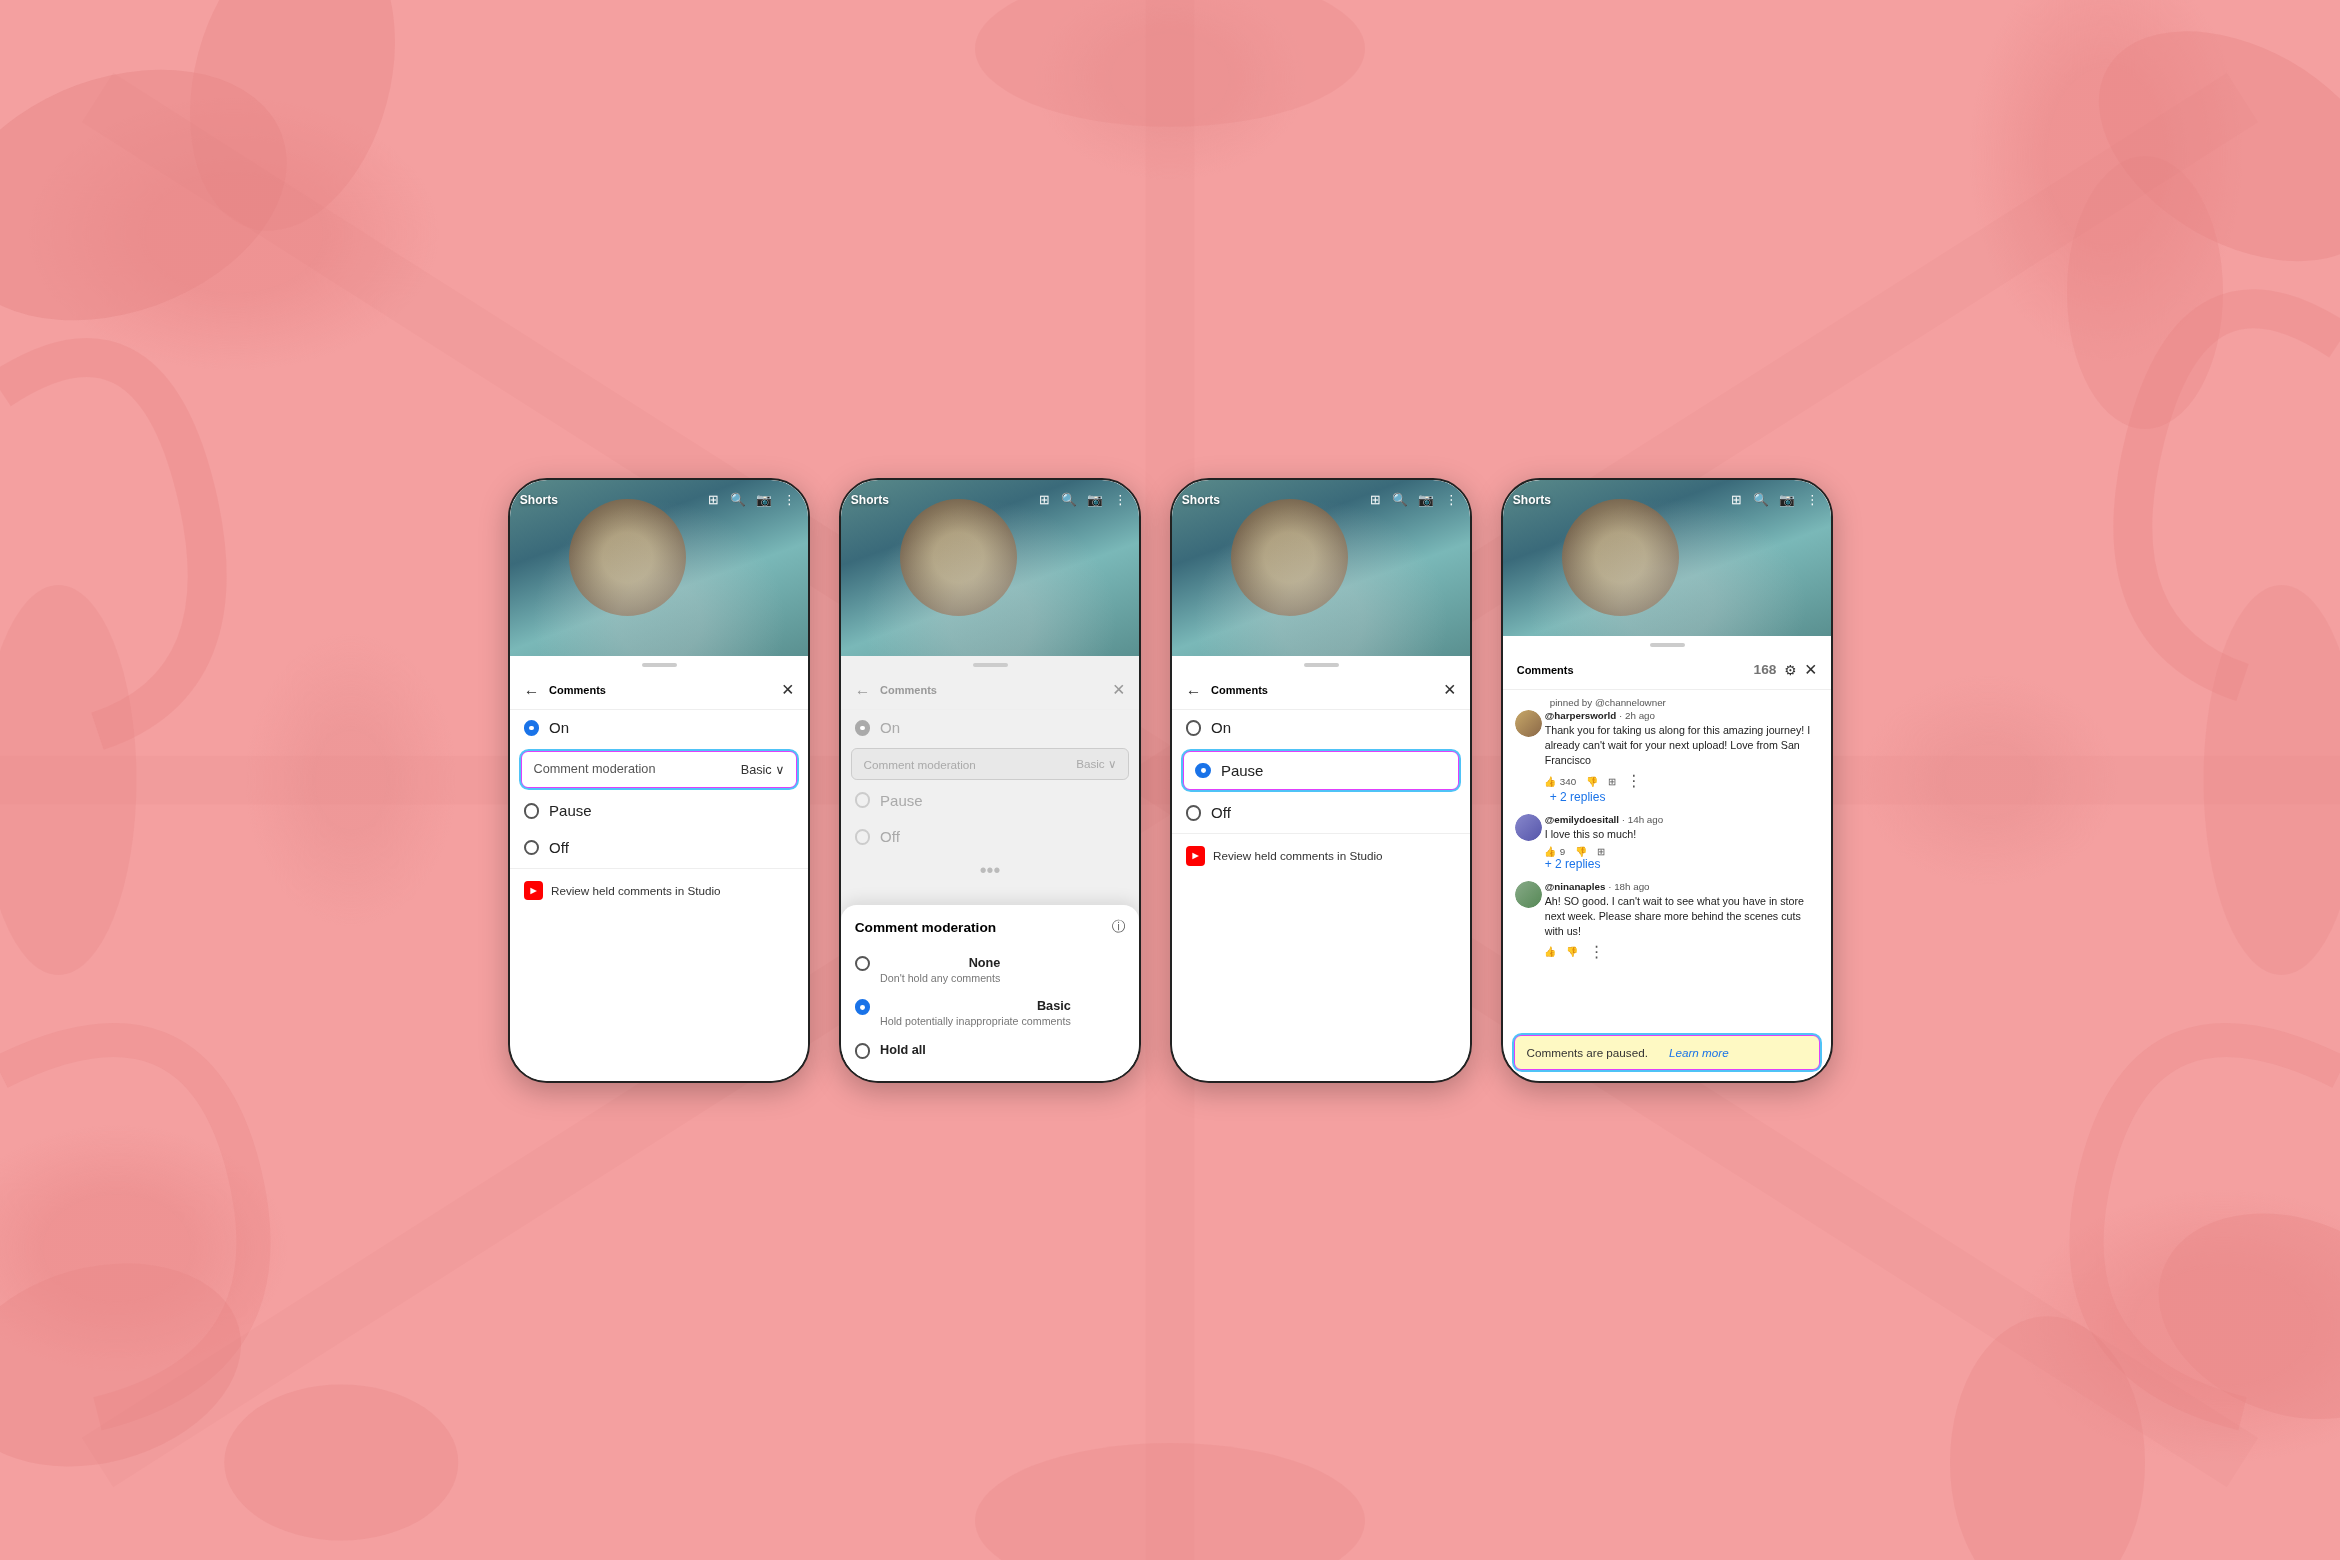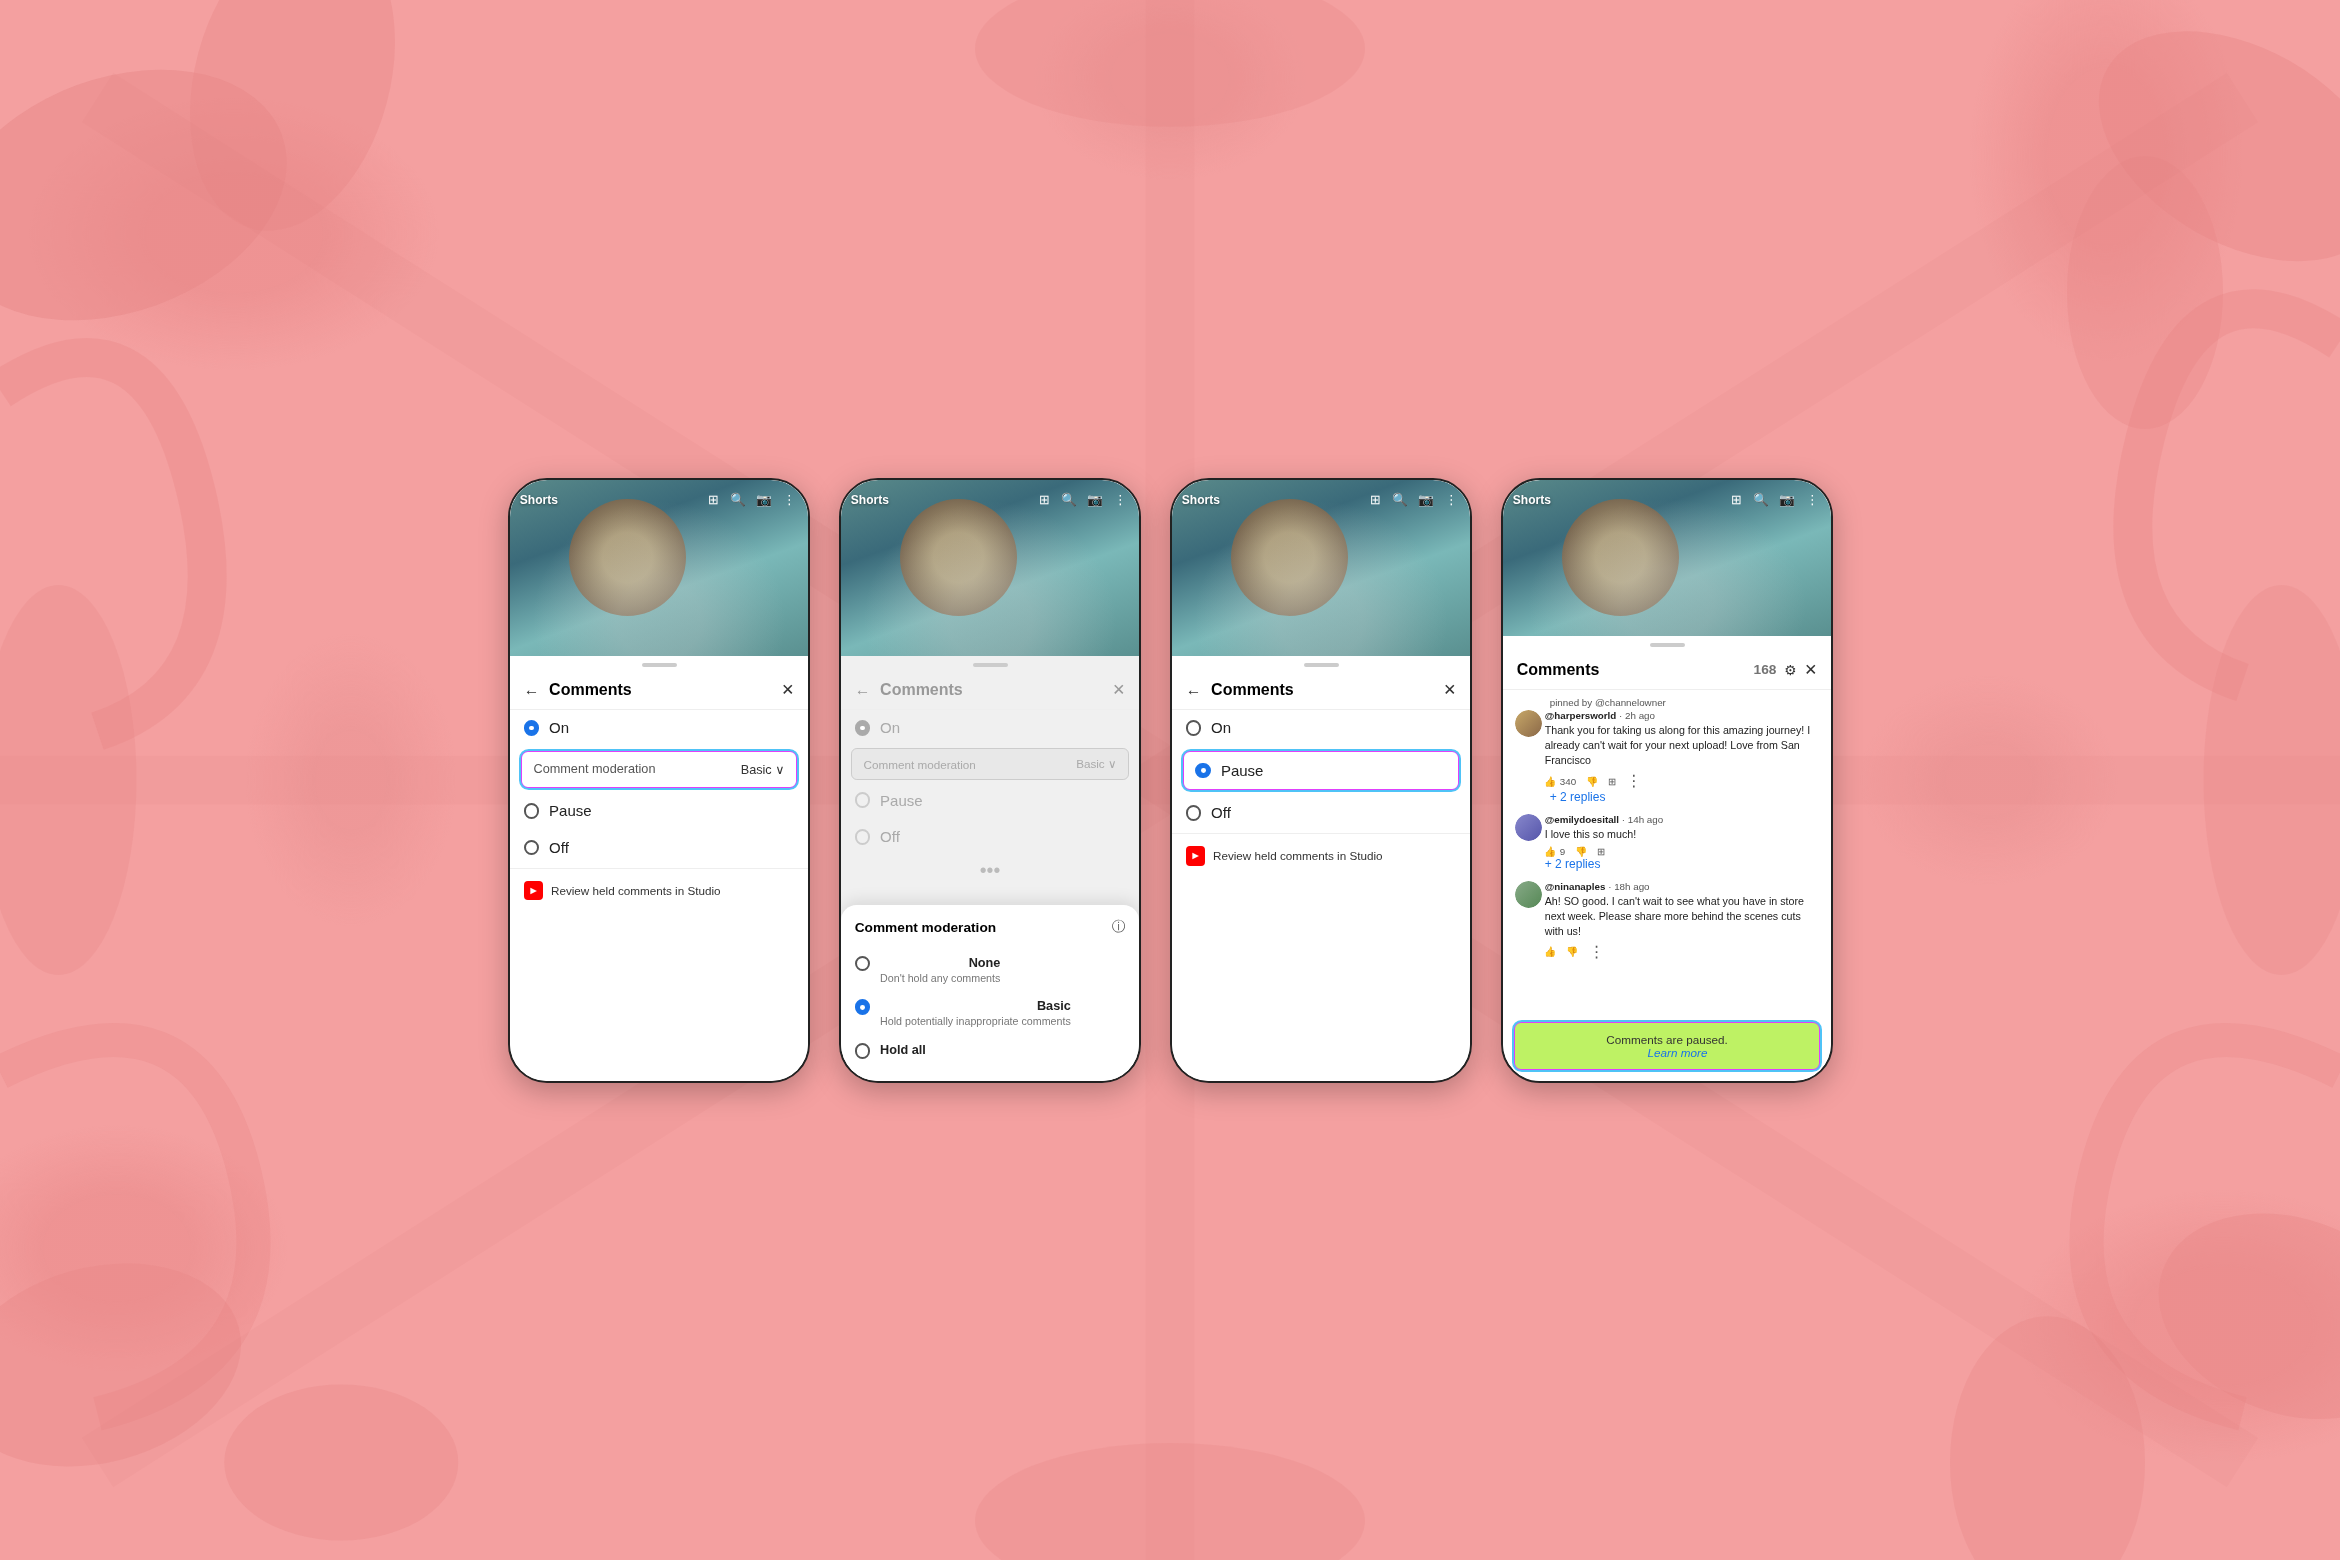--- a/index.html
+++ b/index.html
@@ -140,21 +140,21 @@
       border-bottom: 1px solid #eee;
     }
 
     .back-arrow {
       font-size: 15.6px;
       margin-right: 9.8px;
       color: #333;
     }
 
     .comments-title-text {
-      font-size: 16px;
+      font-size: 11px;
       font-weight: 700;
       flex: 1;
       color: #000;
     }
 
     .comments-count {
       font-size: 13.7px;
       font-weight: 600;
       color: #737373;
       margin-right: 7.8px;
@@ -407,30 +407,29 @@
 
     .pinned-label {
       font-size: 9.8px;
       color: #555;
       margin-bottom: 2px;
     }
 
     
     .paused-notice {
       margin: 3.9px 9.8px 9.8px;
-      background: #bef264;
+      background: #fef9c3;
       border-radius: 7.8px;
       padding: 9.8px 11.7px;
       font-size: 11.7px;
       color: #333;
       display: flex;
       align-items: center;
       position: relative;
       border: 2px solid #e040fb;
-      flex-direction: column;
     }
 
     .paused-notice::after {
       content: '';
       position: absolute;
       inset: -2.9px;
       border-radius: 9.8px;
       border: 2px solid #4fc3f7;
       pointer-events: none;
     }

